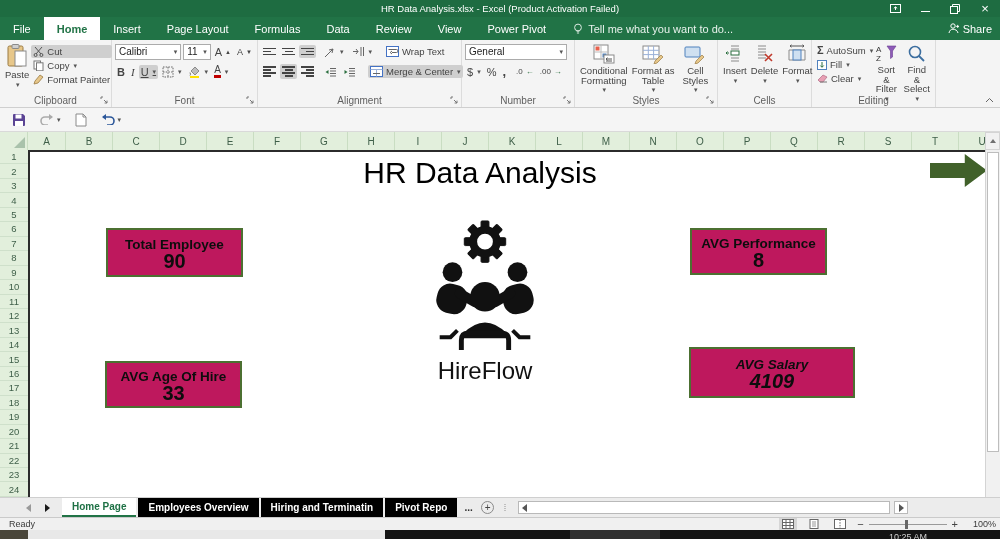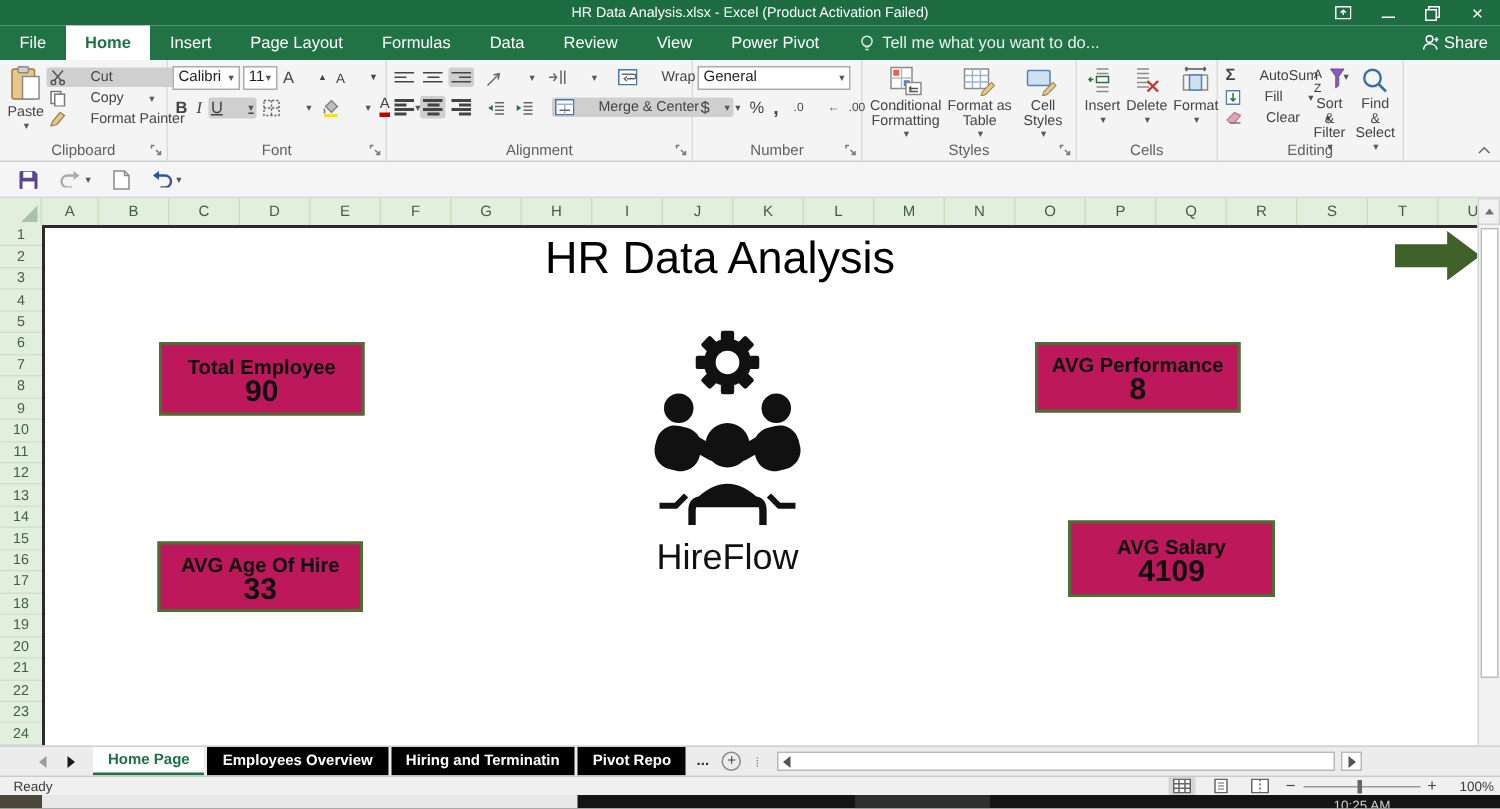--- a/index.html
+++ b/index.html
@@ -29,21 +29,21 @@
   .ribbon{position:absolute;left:0;top:40px;width:1000px;height:68px;background:#f4f4f4;
           border-bottom:1px solid #cfcfcf;display:flex;font-size:9.5px;color:#444;}
   .rgroup{position:relative;height:100%;border-right:1px solid #dcdcdc;padding:3px 3px 13px 3px;}
   .rgroup-label{position:absolute;left:0;right:0;bottom:1px;text-align:center;font-size:10px;color:#5f5f5f;}
   .launcher{position:absolute;right:2px;bottom:2px;width:9px;height:9px;}
   .bigbtn{display:flex;flex-direction:column;align-items:center;justify-content:flex-start;
           text-align:center;line-height:10px;padding:1px 2px;}
   .bigbtn .cap{margin-top:2px;}
   .dd::after{content:"▾";font-size:7px;color:#555;margin-left:1px;}
   .srow{display:flex;align-items:center;gap:2px;height:17px;}
-  .sbtn{display:flex;align-items:center;gap:16px;padding:1px 2px;border-radius:2px;white-space:nowrap;}
+  .sbtn{display:flex;align-items:center;gap:3px;padding:1px 2px;border-radius:2px;white-space:nowrap;}
   .hl{background:#cfcfcf;}
   .selectbox{background:#fff;border:1px solid #ababab;display:flex;align-items:center;
              justify-content:space-between;padding:0 3px;height:16px;font-size:10px;color:#222;}
   .alicon{display:inline-block;width:13px;}
   .alicon i{display:block;height:1.5px;background:#444;margin:1.5px 0;}
   .al-l i:nth-child(2),.al-l i:nth-child(4){width:8px;}
   .al-c i:nth-child(2),.al-c i:nth-child(4){width:8px;margin-left:auto;margin-right:auto;}
   .al-r i:nth-child(2),.al-r i:nth-child(4){width:8px;margin-left:auto;}
   .collapse-chev{position:absolute;right:6px;bottom:2px;font-size:9px;color:#666;}
 
@@ -82,21 +82,21 @@
                font-size:30px;color:#000;}
   .cards{position:absolute;inset:0;}
   .card{position:absolute;background:#be185d;border:2px solid #4c7031;color:#0d0d0d;
         display:flex;flex-direction:column;align-items:center;justify-content:center;
         font-weight:bold;text-align:center;line-height:17px;}
   .card .lbl{font-size:13.5px;}
   .card .val{font-size:20px;}
   .card:nth-child(1){left:76px;top:76px;width:137px;height:49px;}
   .card:nth-child(2){left:660px;top:76px;width:137px;height:47px;}
   .card:nth-child(3){left:75px;top:209px;width:137px;height:47px;}
-  .card:nth-child(4){left:682px;top:195px;width:138px;height:51px;}
+  .card:nth-child(4){left:659px;top:195px;width:166px;height:51px;font-style:italic;}
   .logo{position:absolute;left:385px;top:66px;width:140px;text-align:center;}
   .logo-text{font-size:24px;color:#111;margin-top:2px;}
   .green-arrow{position:absolute;left:900px;top:2px;width:57px;height:33px;background:#41612a;
                clip-path:polygon(0% 27%,61% 27%,61% 0%,100% 50%,61% 100%,61% 73%,0% 73%);
                filter:drop-shadow(0 0 1px #777);}
 
   
   .sheettabs{position:absolute;left:0;top:497px;width:1000px;height:20px;background:#ececec;
              border-top:1px solid #cfcfcf;display:flex;align-items:stretch;}
   .tabnav{display:flex;align-items:center;gap:14px;padding:0 12px 0 26px;}

